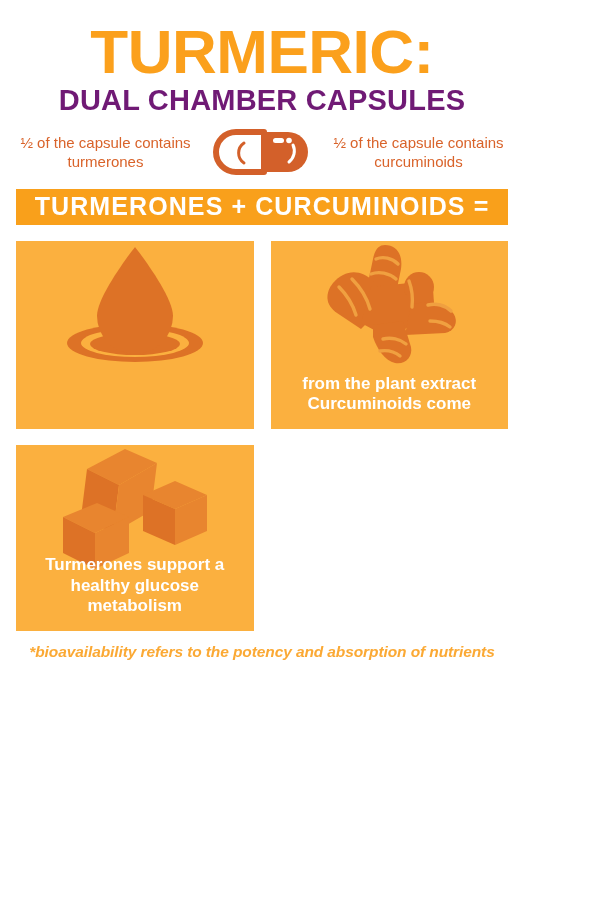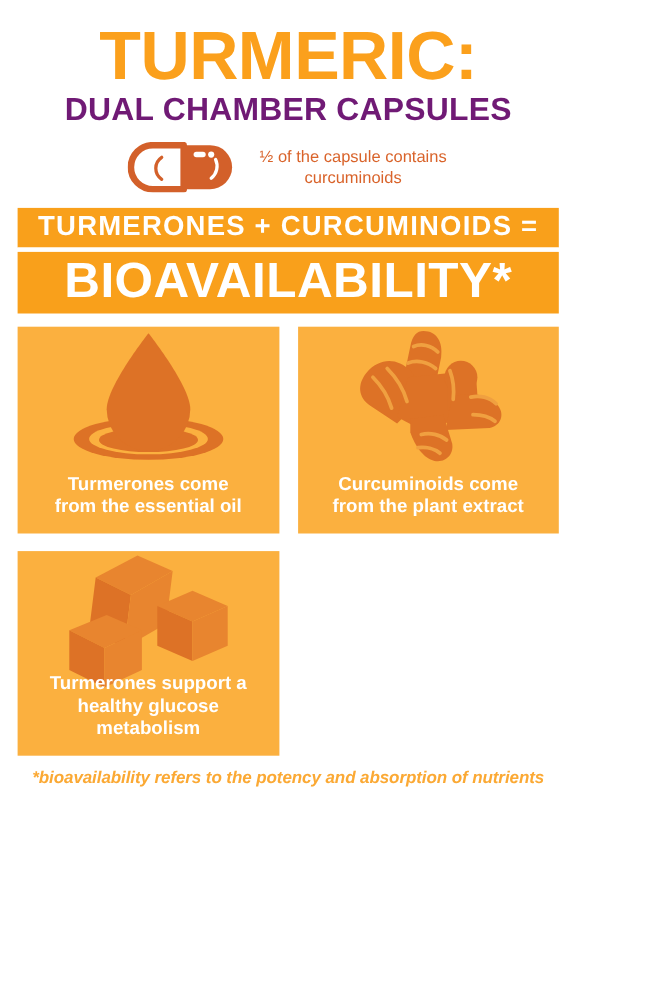--- a/index.html
+++ b/index.html
@@ -146,20 +146,21 @@
 <body>
 
 <div class="poster">
 
   <div class="header">
     <div class="title-main">TURMERIC:</div>
     <div class="title-sub">DUAL CHAMBER CAPSULES</div>
   </div>
 
   <div class="capsule-row">
+    <div class="cap-caption">½ of the capsule contains turmerones</div>
 
     <div class="capsule-wrap">
       <svg width="98" height="46" viewBox="0 0 98 46">
 
         <path d="M23,3 H51 V43 H23 A20,20 0 0 1 23,3 Z" fill="#FFFFFF" stroke="#D3602A" stroke-width="6" stroke-linejoin="round"></path>
 
         <path d="M50,3 H75 A20,20 0 0 1 75,43 H50 Z" fill="#D3602A"></path>
 
         <path d="M31,14 A12,12 0 0 0 31,34" fill="none" stroke="#D3602A" stroke-width="3" stroke-linecap="round"></path>
 
@@ -168,39 +169,34 @@
         <path d="M80,16 A14,14 0 0 1 76,33" fill="none" stroke="#FFFFFF" stroke-width="3" stroke-linecap="round"></path>
       </svg>
     </div>
 
     <div class="cap-caption">½ of the capsule contains curcuminoids</div>
   </div>
 
   <div class="banner">
     <div class="band band-top">TURMERONES + CURCUMINOIDS =</div>
     <div class="band-gap"></div>
-    <div class="band band-bottom">BIOAVAILABILITY*</div>
   </div>
 
   <div class="grid">
 
     <div class="card">
       <div class="card-icon">
         <svg width="180" height="124" viewBox="0 0 180 124">
 
           <ellipse cx="90" cy="100" rx="68" ry="19" fill="#DD7226"></ellipse>
           <ellipse cx="90" cy="100" rx="54" ry="14" fill="#FBB03F"></ellipse>
           <ellipse cx="90" cy="101" rx="45" ry="11" fill="#DD7226"></ellipse>
 
           <path d="M90 4 C90 4 52 52 52 73 A38 38 0 0 0 128 73 C128 52 90 4 90 4 Z" fill="#DD7226"></path>
         </svg>
-      </div>
-      <div class="card-text">
-        <div>Turmerones come</div>
-        <div>from the essential oil</div>
       </div>
     </div>
 
     <div class="card">
       <div class="card-icon">
         <svg width="180" height="124" viewBox="0 0 180 124">
           <g fill="#DD7226">
 
             <path d="M86 2 C98 2 104 12 102 26 L95 60 L66 54 L74 16 C76 6 80 2 86 2 Z"></path>
 
@@ -222,22 +218,22 @@
             <path d="M53 36 C61 44 68 55 71 66"></path>
             <path d="M110 38 C113 46 114 55 113 64"></path>
             <path d="M129 62 C137 60 146 62 152 68"></path>
             <path d="M131 78 C138 78 146 80 151 84"></path>
             <path d="M84 96 C92 94 101 96 107 101"></path>
             <path d="M81 108 C88 107 96 109 101 113"></path>
           </g>
         </svg>
       </div>
       <div class="card-text">
+        <div>from the plant extract</div>
         <div>Curcuminoids come</div>
-        <div>from the plant extract</div>
       </div>
     </div>
 
     <div class="card">
       <div class="card-icon">
         <svg width="180" height="124" viewBox="0 0 180 124">
 
           <g>
             <path d="M42 22 L80 2 L112 16 L74 38 Z" fill="#E8852F"></path>
             <path d="M42 22 L74 38 L68 86 L36 70 Z" fill="#DD7226"></path>

